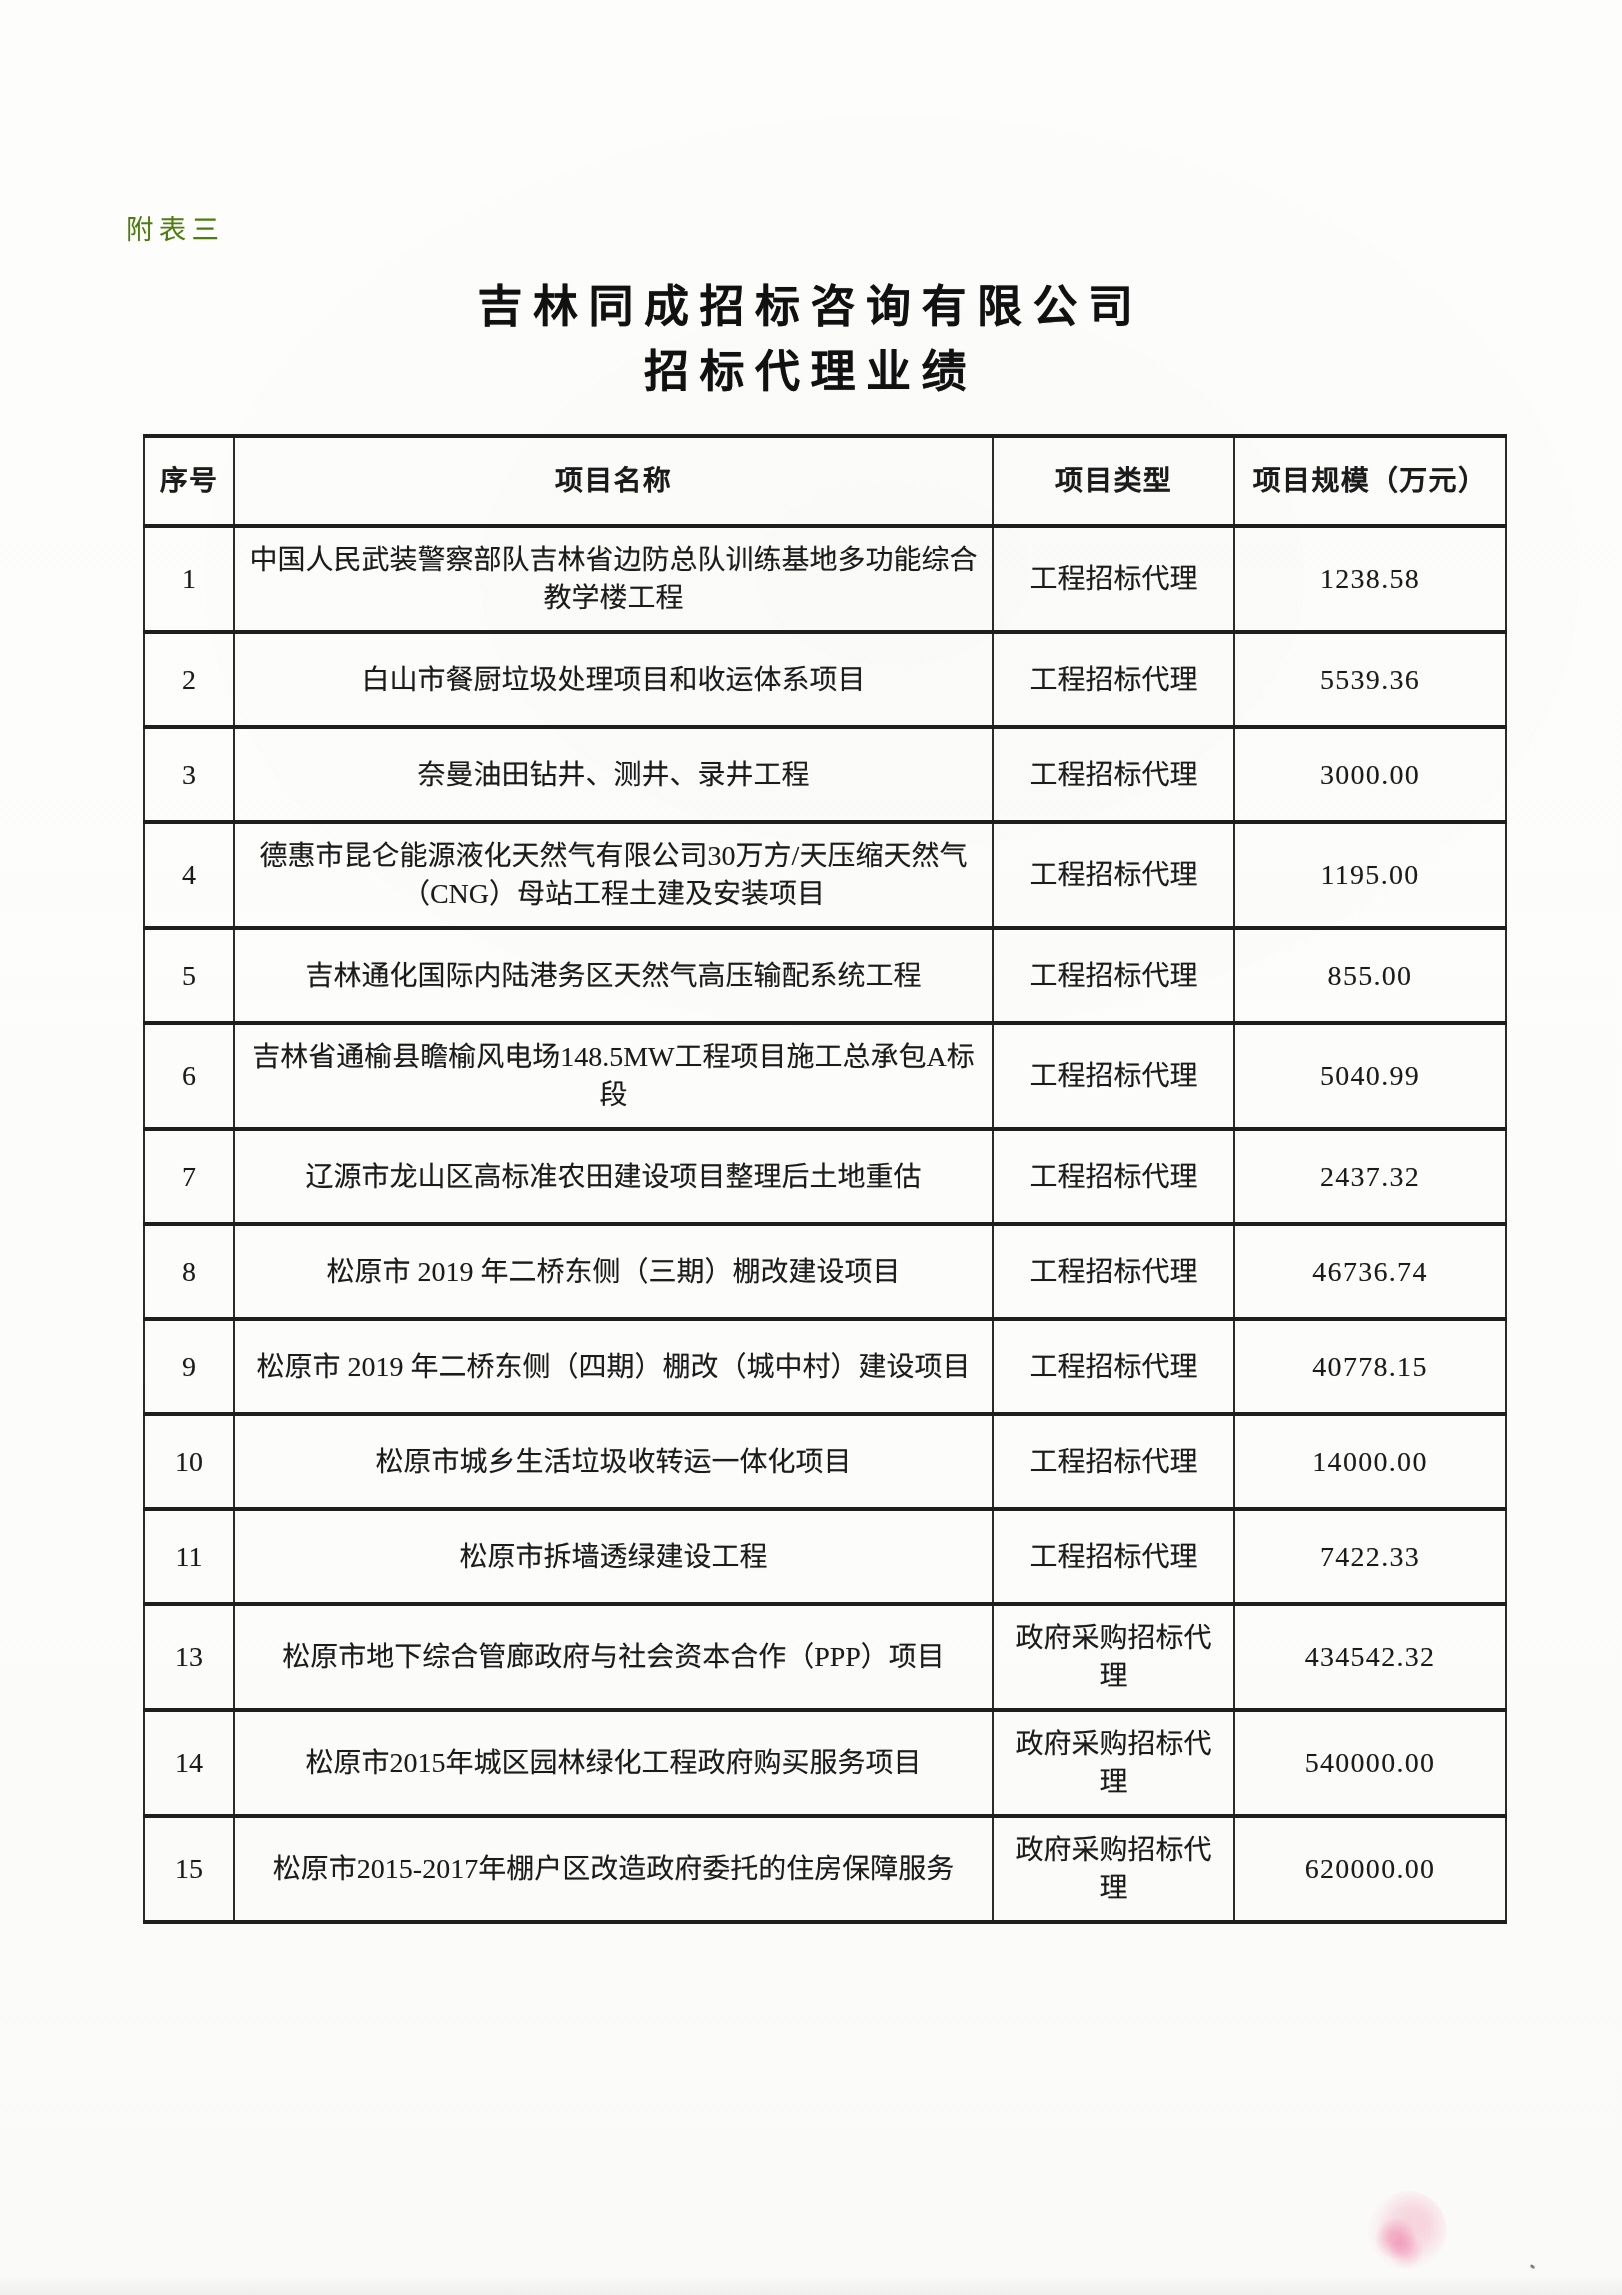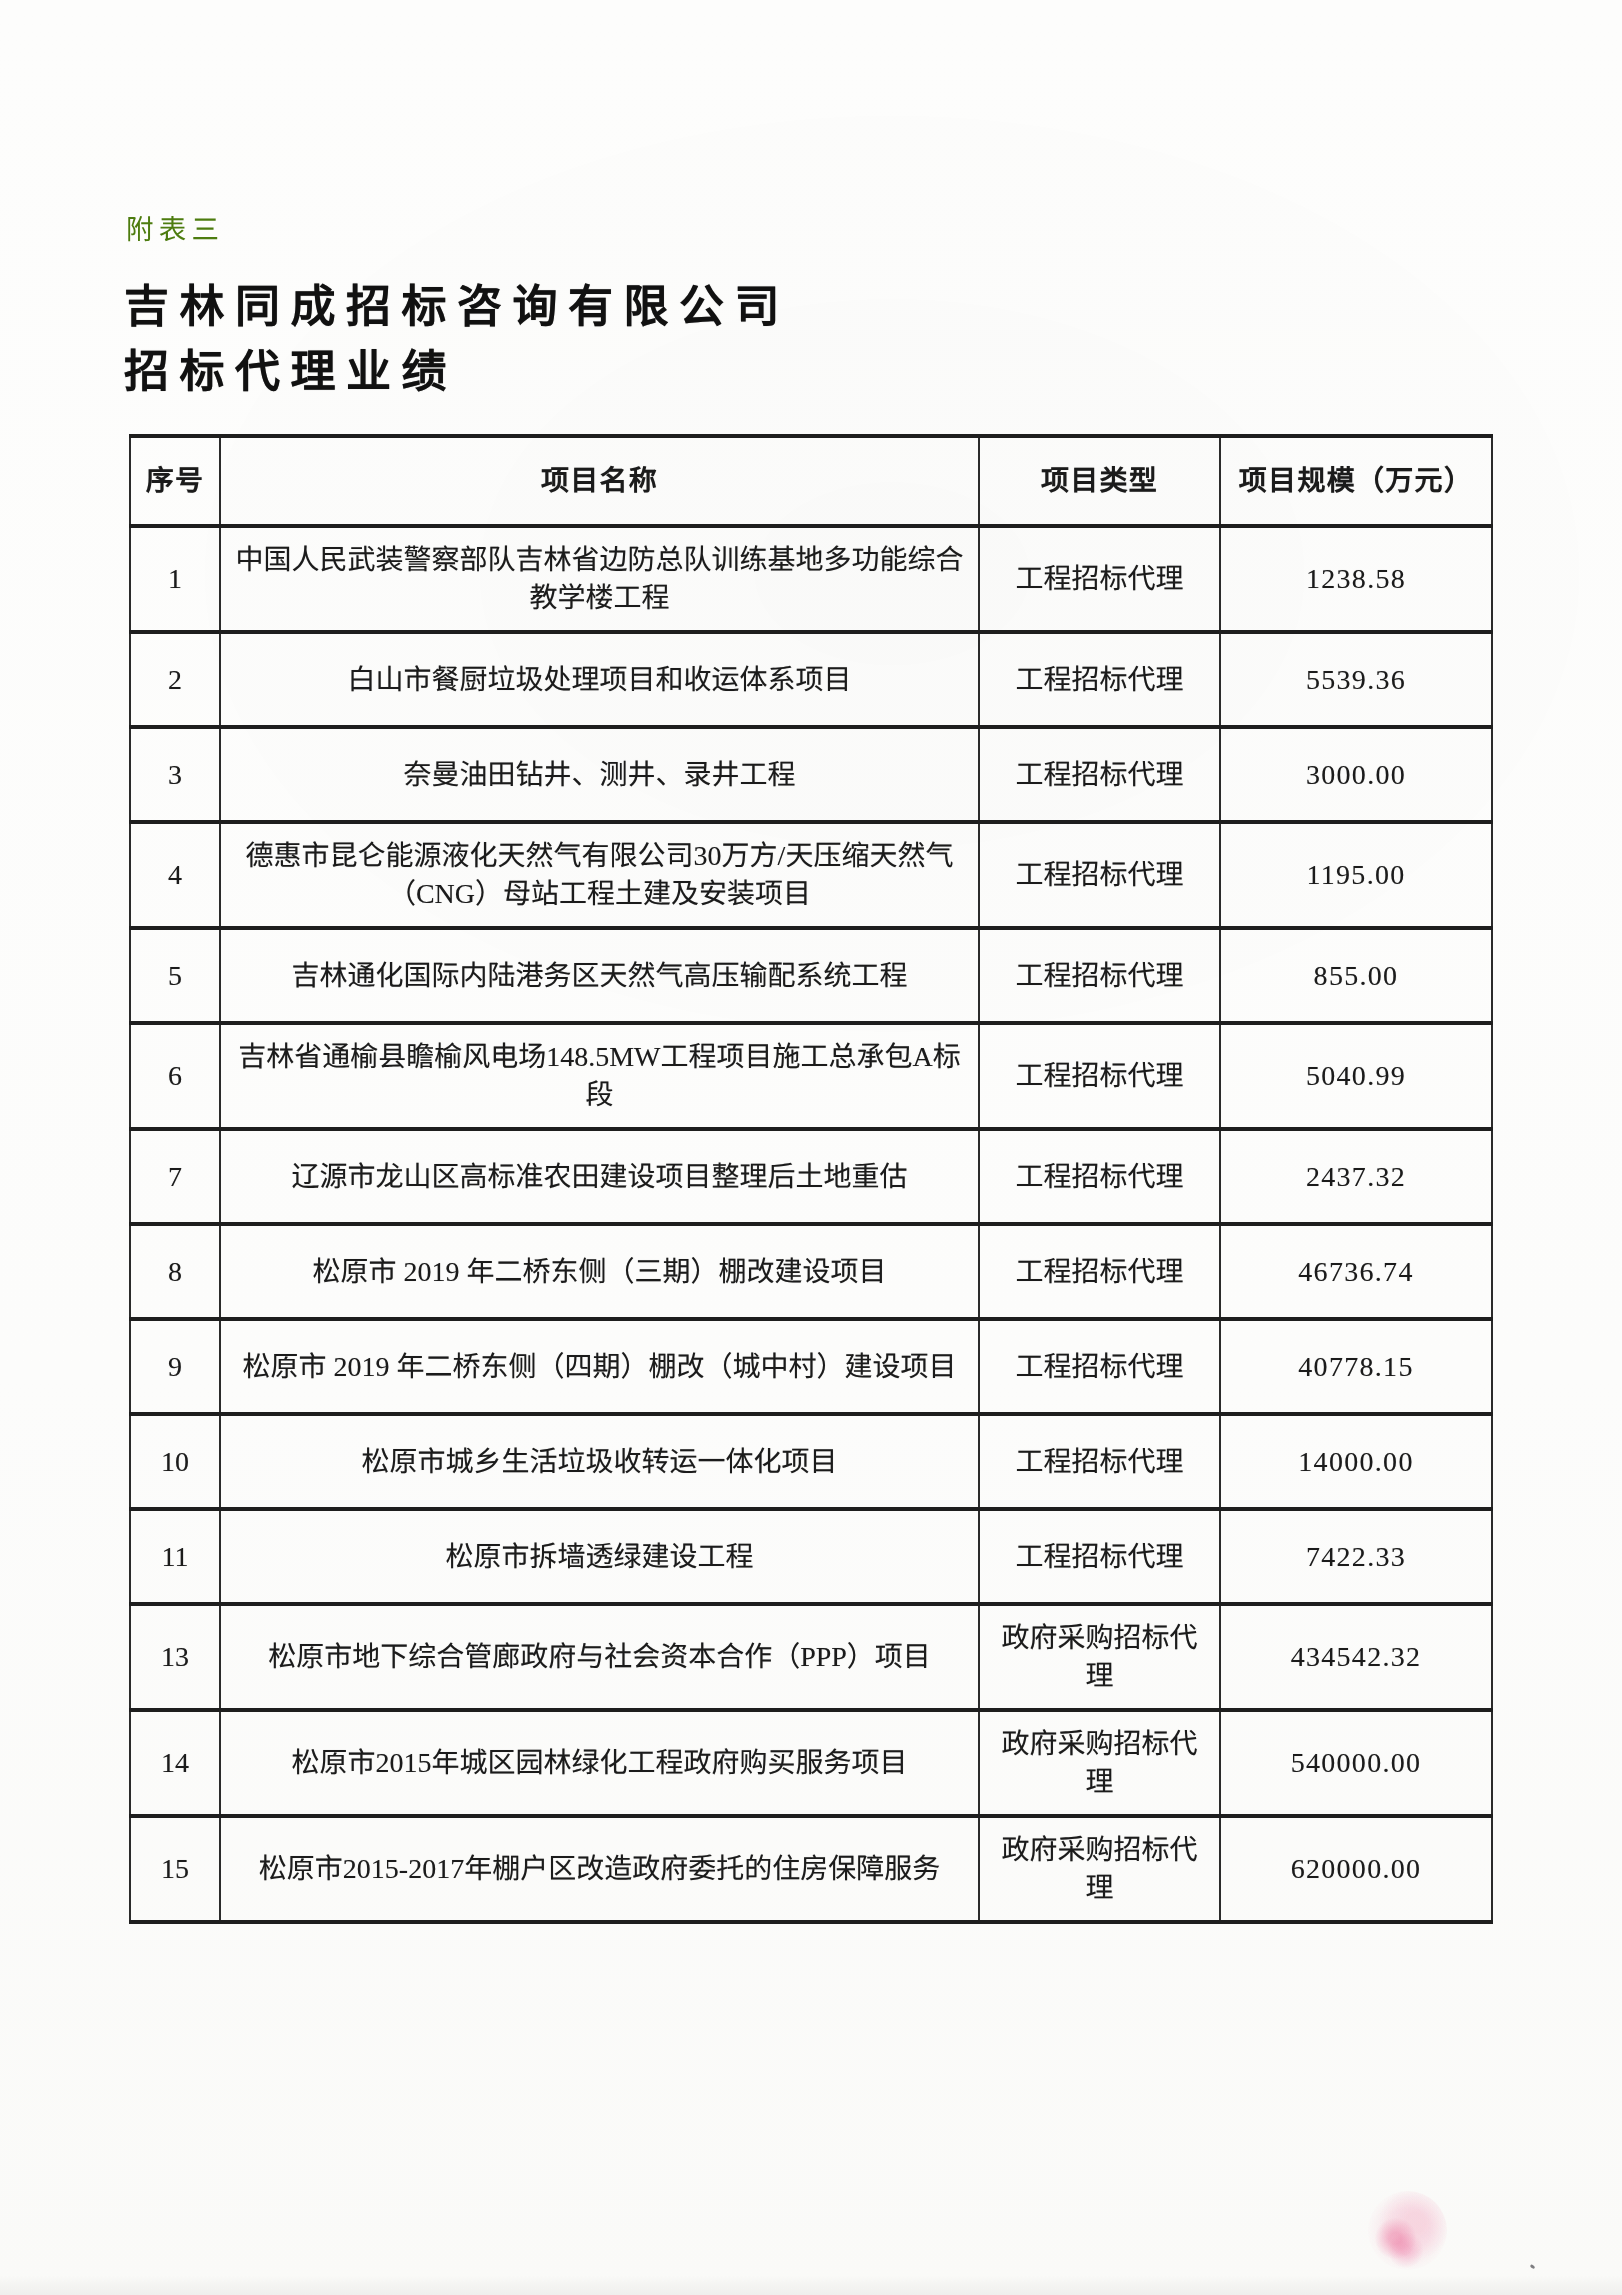--- a/index.html
+++ b/index.html
@@ -31,38 +31,38 @@
     position: absolute;
     left: 126px;
     top: 207px;
     font-size: 27.5px;
     letter-spacing: 5.2px;
     color: #4d7c0f;
   }
 
   .title-block {
     position: absolute;
-    left: 124px;
+    left: 130px;
     width: 1361px;
     top: 274px;
-    text-align: left;
+    text-align: center;
     font-family: "Liberation Sans", "DejaVu Sans", sans-serif;
     font-weight: 900;
     color: #111;
   }
   .title-line {
     font-size: 45px;
     line-height: 65px;
     letter-spacing: 10.5px;
     text-shadow: 0 0 0.7px rgba(0,0,0,0.55);
   }
 
   .perf-table {
     position: absolute;
-    left: 129px;
+    left: 143px;
     top: 434px;
     width: 1361px;
     border-collapse: collapse;
     table-layout: fixed;
     background: transparent;
   }
   .perf-table th,
   .perf-table td {
     border-left: 2.6px solid #2b2b2b;
     border-right: 2.6px solid #2b2b2b;

